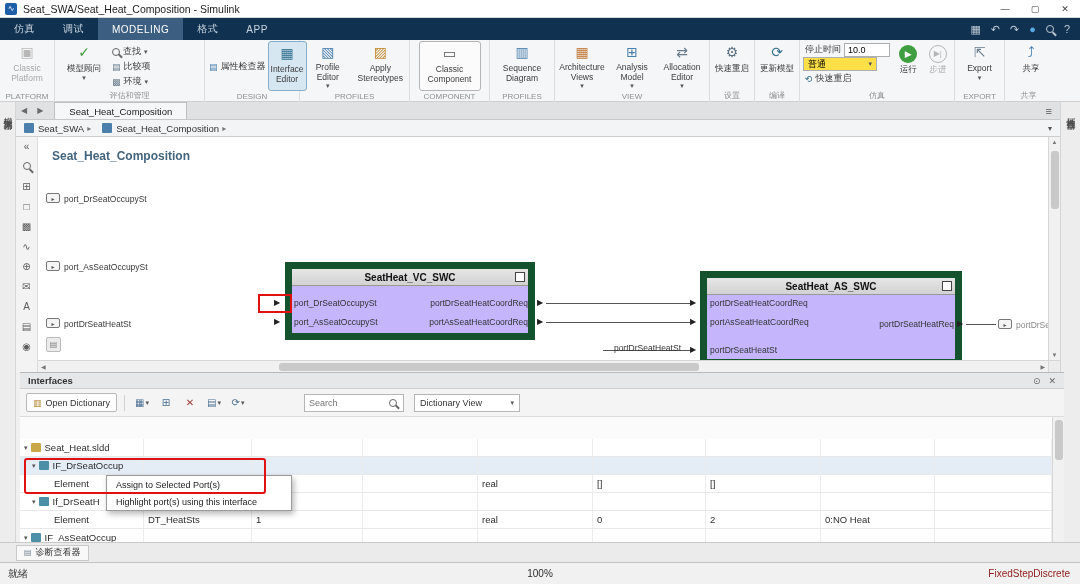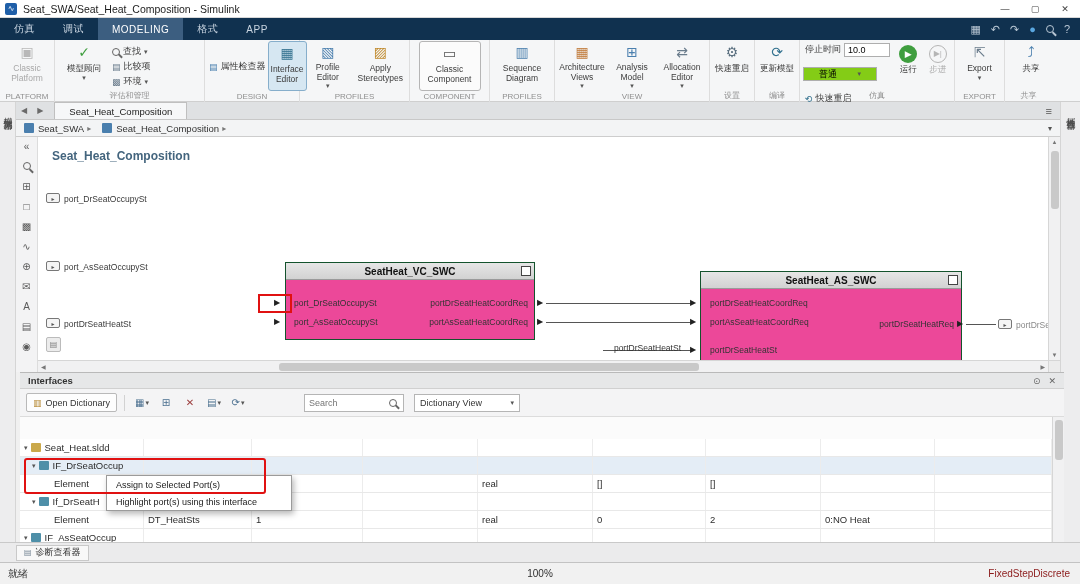--- a/index.html
+++ b/index.html
@@ -26,42 +26,42 @@
   .bb{display:flex;flex-direction:column;align-items:center;justify-content:flex-start;padding:3px 2px 1px;font-size:8.5px;color:#3c3c3c;text-align:center;line-height:1.12;height:50px;border-radius:3px}
   .bb .bico{width:19px;height:18px;margin-bottom:2px;font-size:14px;display:flex;align-items:center;justify-content:center}
   .bb.disabled{color:#a8a8a8}
   .bb.selected{background:#d6e7f2;border:1px solid #86aecb}
   .bb.framed{border:1px solid #b5b5b5;background:#fbfbfb}
   .sb{display:flex;align-items:center;gap:3px;font-size:9px;color:#3c3c3c;height:15px;padding:0 2px;white-space:nowrap}
   .caret{font-size:7px;color:#555}
   .runico{width:18px;height:18px;border-radius:50%;background:#3f9e3f;color:#fff;font-size:9px;display:flex;align-items:center;justify-content:center}
   .stepico{width:18px;height:18px;border-radius:50%;border:1.5px solid #b5b5b5;color:#b5b5b5;font-size:8px;display:flex;align-items:center;justify-content:center}
   .stin{width:46px;height:14px;border:1px solid #aeaeae;background:#fff;font-size:9px;padding:0 3px;font-family:inherit}
-  .combo{width:74px;height:14px;border:1px solid #aeaeae;background:#84cc16;font-size:9px;display:flex;align-items:center;padding:0 15px;justify-content:space-between}
+  .combo{width:74px;height:14px;border:1px solid #aeaeae;background:#fde047;font-size:9px;display:flex;align-items:center;padding:0 4px;justify-content:space-between}
   
   .docbar{left:16px;top:102px;width:1044px;height:18px;background:#dfe1e3;border-bottom:1px solid #c8c8c8;display:flex;align-items:flex-end}
   .dnav{font-size:8px;color:#6a6a6a;padding:0 5px;height:100%;display:flex;align-items:center}
   .doctab{height:17px;background:#f6f7f8;border:1px solid #bfbfbf;border-bottom:none;padding:0 14px;font-size:9.5px;color:#222;display:flex;align-items:center;margin-left:6px}
   .docmenu{margin-left:auto;margin-right:8px;color:#555;font-size:11px;height:100%;display:flex;align-items:center}
   .crumbbar{left:16px;top:120px;width:1044px;height:17px;background:#f3f4f5;border-bottom:1px solid #cdcdcd;display:flex;align-items:center;font-size:9.5px;color:#333}
   .bicon{width:10px;height:10px;background:#4a7fae;border-radius:1px;margin:0 4px 0 8px;display:inline-block}
   .bsep{color:#777;font-size:8px;padding:0 3px}
   .crumbdd{margin-left:auto;margin-right:8px;color:#555;font-size:8px}
   
   .lstrip{left:0;top:102px;width:16px;height:440px;background:#ededee;border-right:1px solid #d5d5d5}
   .rstrip{left:1060px;top:102px;width:20px;height:440px;background:#ededee;border-left:1px solid #d5d5d5}
   .vtext{writing-mode:vertical-rl;font-size:9px;color:#4a4a4a;margin:8px auto 0;display:block;text-align:left;letter-spacing:1px}
   .palette{left:16px;top:137px;width:22px;height:235px;background:#f3f3f4;border-right:1px solid #dcdcdc;display:flex;flex-direction:column;align-items:center;padding-top:2px;gap:6px}
   .pico{width:16px;height:14px;font-size:10px;color:#5a5a5a;display:flex;align-items:center;justify-content:center}
   
   .canvas{left:38px;top:137px;width:1010px;height:223px;background:#ffffff;overflow:hidden}
   .ctitle{position:absolute;left:14px;top:12px;font-size:12px;font-weight:bold;color:#44657e}
   .eport{position:absolute;width:14px;height:10px;border:1px solid #777;background:#f4f4f4;border-radius:2px;font-size:6px;color:#555;display:flex;align-items:center;justify-content:center}
   .eplabel{position:absolute;font-size:8.5px;color:#3a3a3a;white-space:nowrap}
-  .blk{position:absolute;background:#ec4899;border:1px solid #14532d}
+  .blk{position:absolute;background:#c4b5fd;border:7px solid #14532d}
   .blkhdr{height:17px;background:linear-gradient(#e6e6e6,#d2d2d2);border-bottom:1px solid #9a9a9a;display:flex;align-items:center;justify-content:center;font-size:10px;font-weight:bold;color:#111;position:relative}
   .badge{position:absolute;right:3px;top:3px;width:10px;height:10px;border:1.2px solid #444;background:#fff}
   .plabel{position:absolute;font-size:8.5px;color:#333;white-space:nowrap}
   .arrow{position:absolute;font-size:8px;color:#222;line-height:10px}
   .wire{position:absolute;height:1px;background:#555}
   .redbox{position:absolute;border:2px solid #e01111;background:transparent;z-index:6}
   .cornerico{position:absolute;left:8px;top:200px;width:15px;height:15px;background:#ececec;border:1px solid #bbb;border-radius:2px;font-size:8px;color:#777;display:flex;align-items:center;justify-content:center}
   .vsb{left:1048px;top:137px;width:12px;height:223px;background:#f1f1f2;border-left:1px solid #d6d6d6;font-size:6px;color:#777}
   .hsb{left:38px;top:360px;width:1010px;height:12px;background:#f1f1f2;border-top:1px solid #d6d6d6;font-size:6px;color:#777;display:flex;align-items:center}
   .sbthumb{background:#c9c9c9;border-radius:3px}
@@ -242,21 +242,21 @@
     <div class="rg" style="left:755px;width:45px">
       <div class="bb" style="margin:1px auto 0;width:40px">
         <span class="bico" style="color:#31708e">⟳</span>
         <span>更新模型</span>
       </div>
       <div class="gl">编译</div>
     </div>
 
     <div class="rg" style="left:800px;width:155px">
       <div style="display:flex;padding:2px 3px 0;gap:3px">
-        <div style="display:flex;flex-direction:column;gap:10px">
+        <div style="display:flex;flex-direction:column;gap:0">
           <div class="sb">
             <span>停止时间</span>
             <input class="stin" value="10.0" style="">
           </div>
           <div class="combo">
             <span>普通</span>
               <span class="caret">▾</span>
           </div>
           <div class="sb">
             <span style="font-size:9px;color:#31708e">⟲</span>

